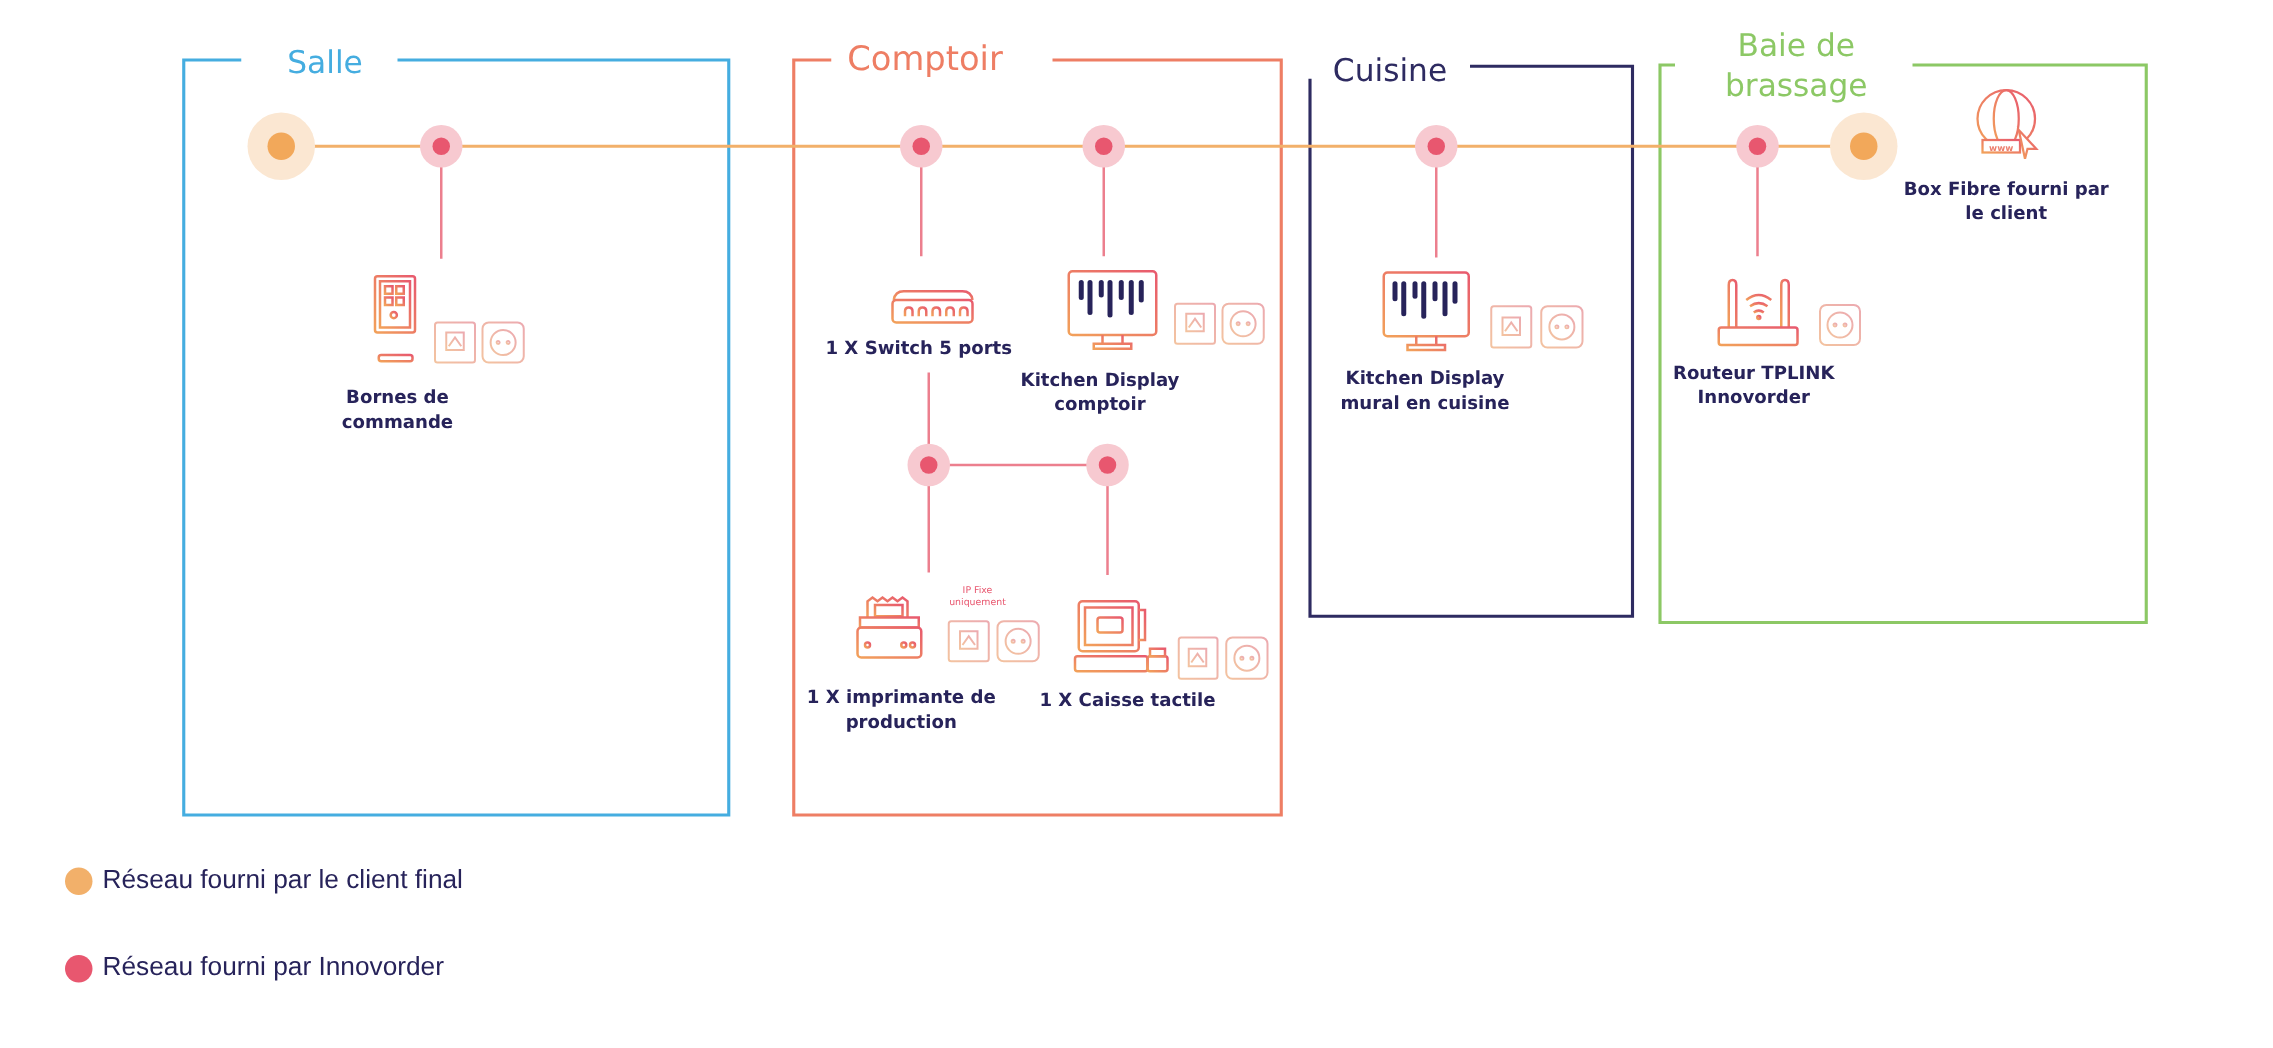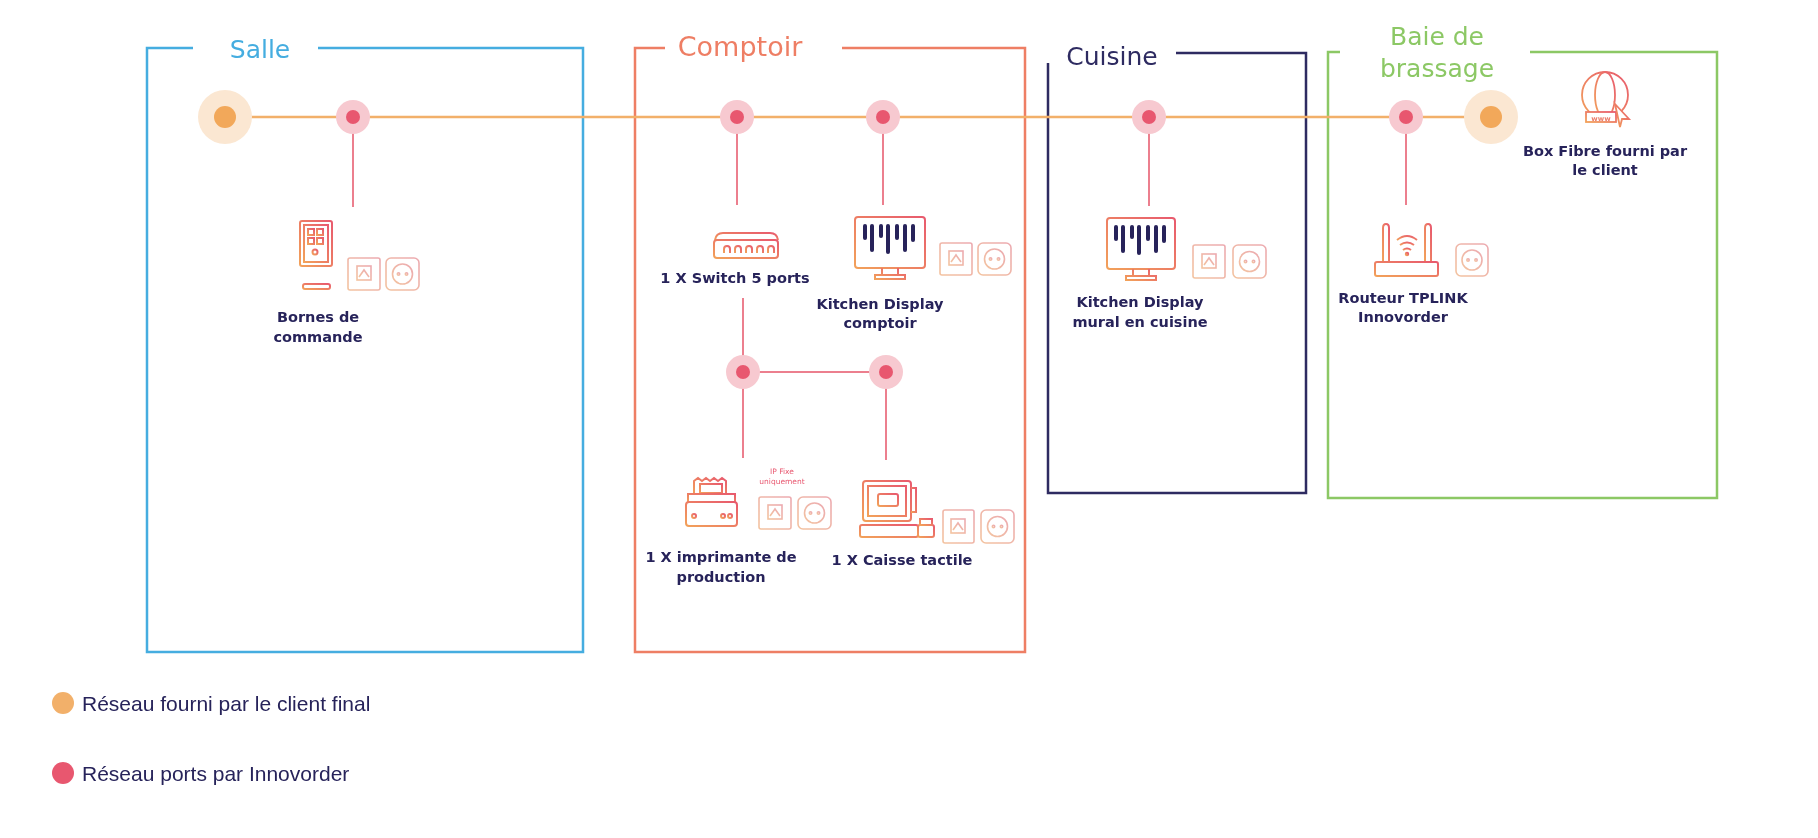--- a/index.html
+++ b/index.html
@@ -1,20 +1,20 @@
 <!DOCTYPE html>
 <html><head>
 <meta charset="utf-8">
 <style>
   html, body { margin: 0; padding: 0; background: #ffffff; }
   body { width: 1818px; height: 838px; position: relative; overflow: hidden; font-family: "DejaVu Sans", sans-serif; }
   #diagram { position: absolute; left: 0; top: 0; width: 1818px; height: 838px; }
   .zone-title { font-family: "DejaVu Sans", sans-serif; font-weight: 400; }
   .dev-label { font-family: "DejaVu Sans", sans-serif; font-weight: 700; fill: #27235a; font-size: 14.5px; }
-  .legend { position: absolute; left: 52px; font-family: "Liberation Sans", sans-serif; font-size: 21px; color: #27235a; display: flex; align-items: flex-start; }
+  .legend { position: absolute; left: 52px; font-family: "Liberation Sans", sans-serif; font-size: 21px; color: #27235a; display: flex; align-items: flex-end; }
   .legend .dot { width: 22px; height: 22px; border-radius: 50%; margin-right: 8px; display: inline-block; }
 </style>
 </head>
 <body>
 
 <svg id="diagram" viewBox="0 0 1818 838" xmlns="http://www.w3.org/2000/svg">
   <defs>
     <linearGradient id="iconGrad" x1="0" y1="1" x2="1" y2="0">
       <stop offset="0" stop-color="#f2a15a"></stop>
       <stop offset="1" stop-color="#e85a6e"></stop>
@@ -301,14 +301,14 @@
     <text class="dev-label" x="1605" y="175" text-anchor="middle">le client</text>
   </g>
 </svg>
 
 <div class="legend" style="top: 692px;">
   <span class="dot" style="background:#f2b06a;"></span>
   <span>Réseau fourni par le client final</span>
 </div>
 <div class="legend" style="top: 762px;">
   <span class="dot" style="background:#e8576f;"></span>
-  <span>Réseau ports par Innovorder</span>
+  <span>Réseau fourni par Innovorder</span>
 </div>
 
 </body></html>

